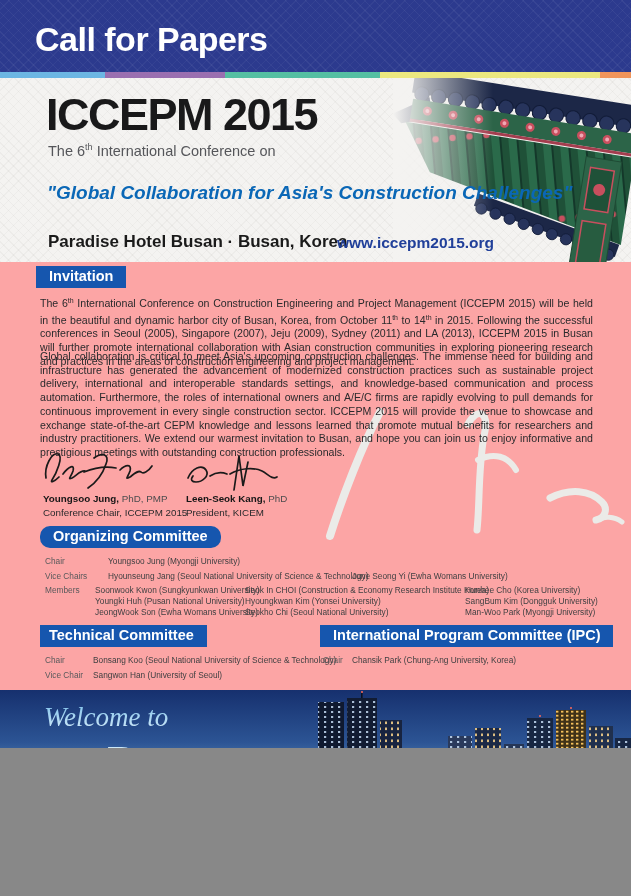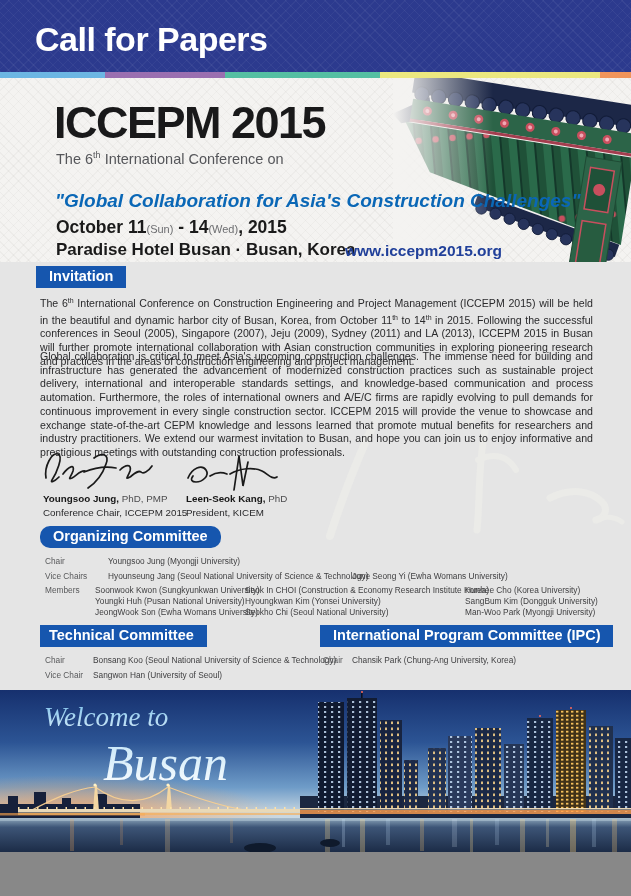--- a/index.html
+++ b/index.html
@@ -1,38 +1,38 @@
 <!DOCTYPE html>
 <html><head>
 <meta charset="utf-8">
 <style>
   * { box-sizing: border-box; }
   html,body { margin:0; padding:0; }
   body { font-family: "Liberation Sans", "DejaVu Sans", sans-serif; background:#888; }
-  .page { position:relative; width:631px; height:852px; background:#e5e5e5; overflow:hidden; margin:0 auto; }
+  .page { position:relative; width:631px; height:748px; background:#fca5a5; overflow:hidden; margin:0 auto; }
 
   
   .banner { position:absolute; left:0; top:0; width:631px; height:72px; background:#2c3a8e;
     background-image:
       repeating-linear-gradient(45deg, rgba(255,255,255,.05) 0 1px, transparent 1px 7px),
       repeating-linear-gradient(-45deg, rgba(255,255,255,.04) 0 1px, transparent 1px 7px); }
   .banner h1 { position:absolute; left:35px; top:20px; margin:0; font-size:34px; font-weight:700;
     color:#fff; letter-spacing:-.5px; white-space:nowrap; }
 
   .stripe { position:absolute; left:0; top:72px; width:631px; height:6px; display:flex; }
   .stripe span { display:block; height:6px; }
   .stripe .s0{width:105px}.stripe .s1{width:120px}.stripe .s2{width:155px}.stripe .s3{width:220px}.stripe .s4{width:31px}
 
   
   .hero { position:absolute; left:0; top:78px; width:631px; height:184px; background:#f4f3f1;
     background-image:
       repeating-linear-gradient(45deg, rgba(120,115,105,.06) 0 1px, transparent 1px 7px),
       repeating-linear-gradient(-45deg, rgba(120,115,105,.05) 0 1px, transparent 1px 7px);
     overflow:hidden; }
-  .hero p, .hero h2 { margin:15px; position:absolute; white-space:nowrap; z-index:2; }
+  .hero p, .hero h2 { margin:7px; position:absolute; white-space:nowrap; z-index:2; }
   .roof { position:absolute; right:0; top:-4px; z-index:1; }
   .acronym { left:39px; top:4px; font-size:45px; font-weight:700; letter-spacing:-1.5px; color:#19191a; }
   .sub1 { left:41px; top:57px; font-size:14.5px; color:#55565a; }
   .sub1 sup { font-size:9px; }
   .sub2 { left:41px; top:75px; font-size:14.5px; color:#55565a; }
   .slogan { left:40px; top:97px; font-size:19px; font-style:italic; font-weight:700; color:#0a67b6; }
   .dates { left:41px; top:124px; font-size:17.5px; font-weight:700; color:#1a1a1a; }
   .dates .sm { font-size:11px; font-weight:400; color:#6d6e71; }
   .venue { left:41px; top:147px; font-size:17px; font-weight:700; color:#1a1a1a; }
   .website { left:330px; top:149px; font-size:15.5px; font-weight:700; color:#21409a; cursor:pointer; }
@@ -167,21 +167,20 @@
           <rect x="204" y="68" width="24" height="42" fill="#1f5138" stroke="#c84f5e" stroke-width="1.5"></rect>
           <circle cx="216" cy="89" r="6" fill="#c84f5e"></circle>
           <rect x="204" y="122" width="24" height="54" fill="#275c40" stroke="#c84f5e" stroke-width="1.5"></rect>
         </g>
         <rect x="0" y="0" width="100" height="192" fill="url(#fadeL)"></rect>
       </svg>
     </div>
     <h2 class="acronym">ICCEPM 2015</h2>
     <p class="sub1"><span>The 6</span><sup>th</sup><span> International Conference on</span></p>
     <p class="slogan">"Global Collaboration for Asia's Construction Challenges"</p>
-    <p class="dates"><span>October 11</span><span class="sm">(Sun)</span><span> - </span><span>14</span><span class="sm">(Wed)</span><span>, 2015</span></p>
     <p class="venue">Paradise Hotel Busan  ·  Busan, Korea</p>
     <p class="website">www.iccepm2015.org</p>
   </section>
 
   <div class="badge" id="badge-invitation">Invitation</div>
   <p class="para" id="para1"><span>The 6</span><sup class="psup">th</sup><span> International Conference on Construction Engineering and Project Management (ICCEPM 2015) will be held in the beautiful and dynamic harbor city of Busan, Korea, from October 11</span><sup class="psup">th</sup><span> to 14</span><sup class="psup">th</sup><span> in 2015. Following the successful conferences in Seoul (2005), Singapore (2007), Jeju (2009), Sydney (2011) and LA (2013), ICCEPM 2015 in Busan will further promote international collaboration with Asian construction communities in exploring pioneering research and practices in the areas of construction engineering and project management.</span></p>
   <p class="para" id="para2">Global collaboration is critical to meet Asia's upcoming construction challenges. The immense need for building and infrastructure has generated the advancement of modernized  construction practices such as sustainable project delivery, international and interoperable standards settings, and knowledge-based communication and process automation. Furthermore, the roles of international owners and A/E/C firms are rapidly evolving to pull demands for continuous improvement in every single construction sector.  ICCEPM 2015 will provide the venue to showcase and exchange state-of-the-art CEPM knowledge and lessons learned that promote mutual benefits for researchers and industry practitioners.  We extend our warmest invitation to Busan, and hope you can join us to enjoy informative and prestigious meetings with outstanding construction professionals.</p>
 
   <div class="watermark">
     <svg width="311" height="148" viewBox="0 0 311 148">

